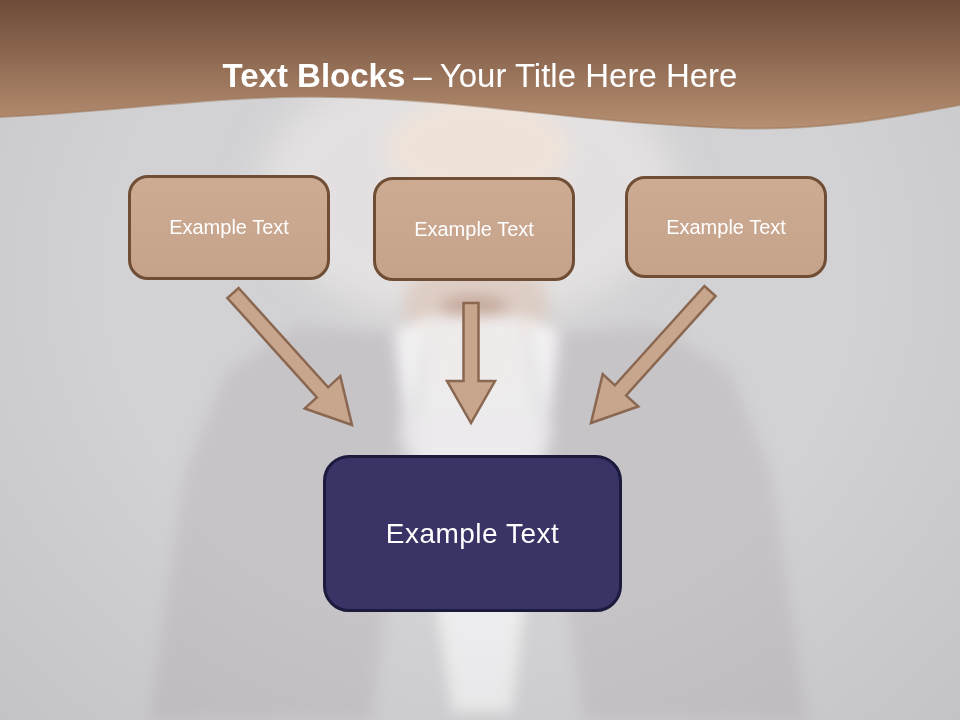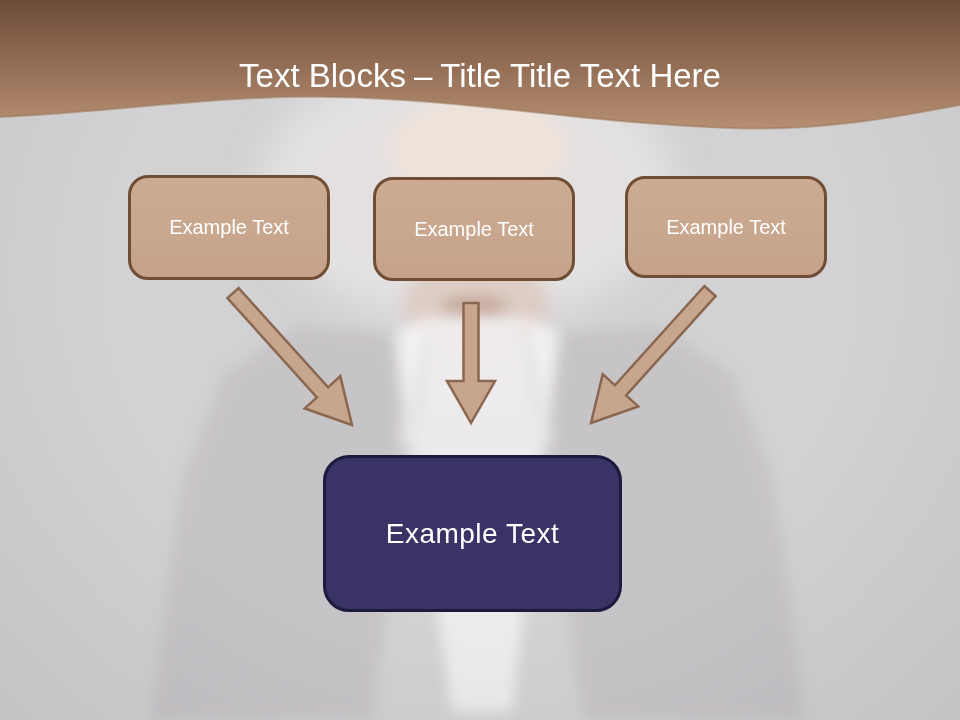--- a/index.html
+++ b/index.html
@@ -37,21 +37,21 @@
   
   .header-svg { position:absolute; left:0; top:0; }
   .hdr-stop-top    { stop-color:var(--header-top,  #6d4b38); }
   .hdr-stop-bottom { stop-color:var(--header-bottom,#b78f72); }
   .hdr-edge { fill:none; stroke:#9c7a5c; stroke-opacity:.55; stroke-width:2; }
 
   .title {
     position:absolute; left:0; top:55px; width:960px; height:42px; line-height:42px;
     text-align:center; color:var(--title-text,#ffffff); font-size:33px; letter-spacing:0;
   }
-  .title .emph { font-weight:400;text-align:center; }
+  .title .emph { font-weight:700;text-align:center; }
   .title .sep  { font-weight:400; margin:0 8px; }
   .title .rest { font-weight:400; }
 
   
   .arrows { position:absolute; left:0; top:0; }
   .arrow { fill:var(--arrow-fill,#c8a68e); stroke:var(--arrow-border,#8a6750);
            stroke-width:2.5; stroke-linejoin:miter; }
 
   
   .block {
@@ -98,21 +98,21 @@
       <linearGradient id="hdrGrad" x1="0" y1="0" x2="0" y2="1">
         <stop offset="0" class="hdr-stop-top"></stop>
         <stop offset="1" class="hdr-stop-bottom"></stop>
       </linearGradient>
     </defs>
     <path d="M0,117 C120,112 210,95 330,97 C470,99 570,122 730,128 C830,132 915,113 960,105 L960,0 L0,0 Z" fill="url(#hdrGrad)"></path>
     <path class="hdr-edge" d="M0,117 C120,112 210,95 330,97 C470,99 570,122 730,128 C830,132 915,113 960,105"></path>
   </svg>
 
   <div class="title">
-    <span class="emph">Text Blocks</span><span class="sep">–</span><span class="rest">Title Title Text Here</span>
+    <span class="emph">Text Blocks</span><span class="sep">–</span><span class="rest">Your Title Here Here</span>
   </div>
 
   <svg class="arrows" width="960" height="720" viewBox="0 0 960 720">
     <polygon class="arrow" points="238.6,288.0 328.1,387.3 340.3,376.2 352,425 304.7,408.4 316.9,397.3 227.4,298.0"></polygon>
     <polygon class="arrow" points="463.5,303 478.5,303 478.5,381 495,381 471,423 447,381 463.5,381"></polygon>
     <polygon class="arrow" points="704.4,286.0 614.9,385.3 602.7,374.2 591,423 638.3,406.4 626.1,395.3 715.6,296.0"></polygon>
   </svg>
 
   <div class="block block-1">
     <span>Example Text</span>

